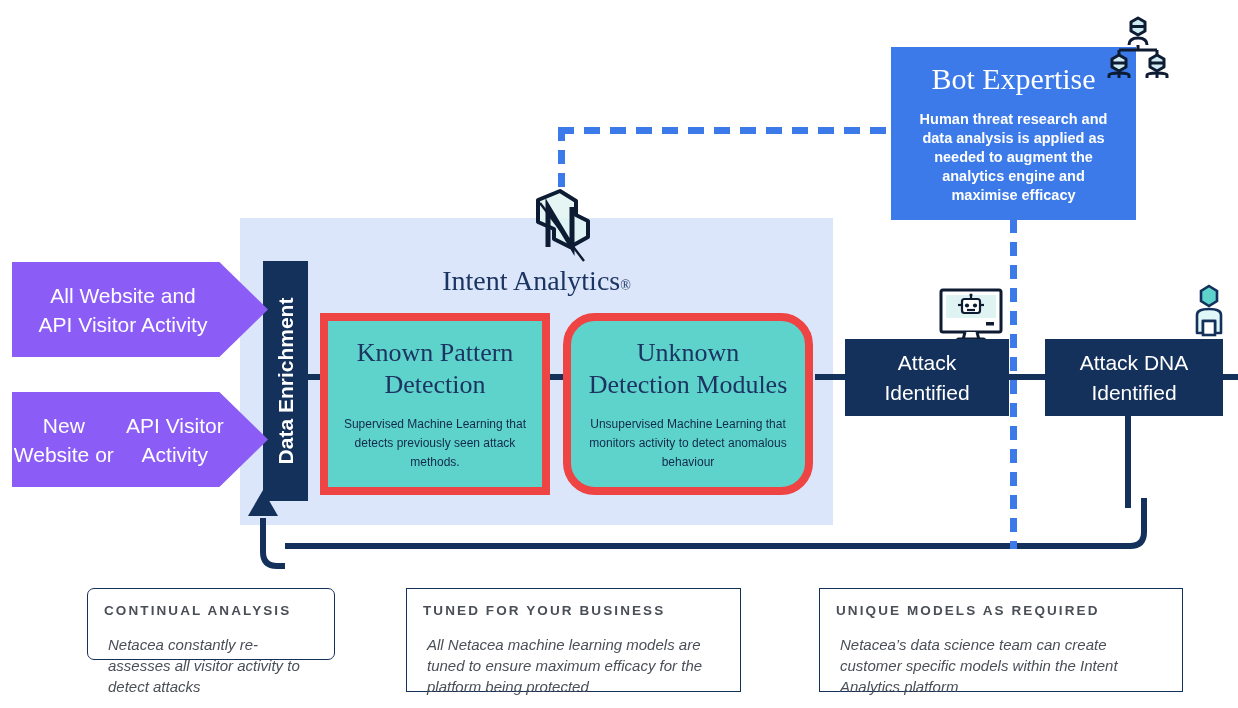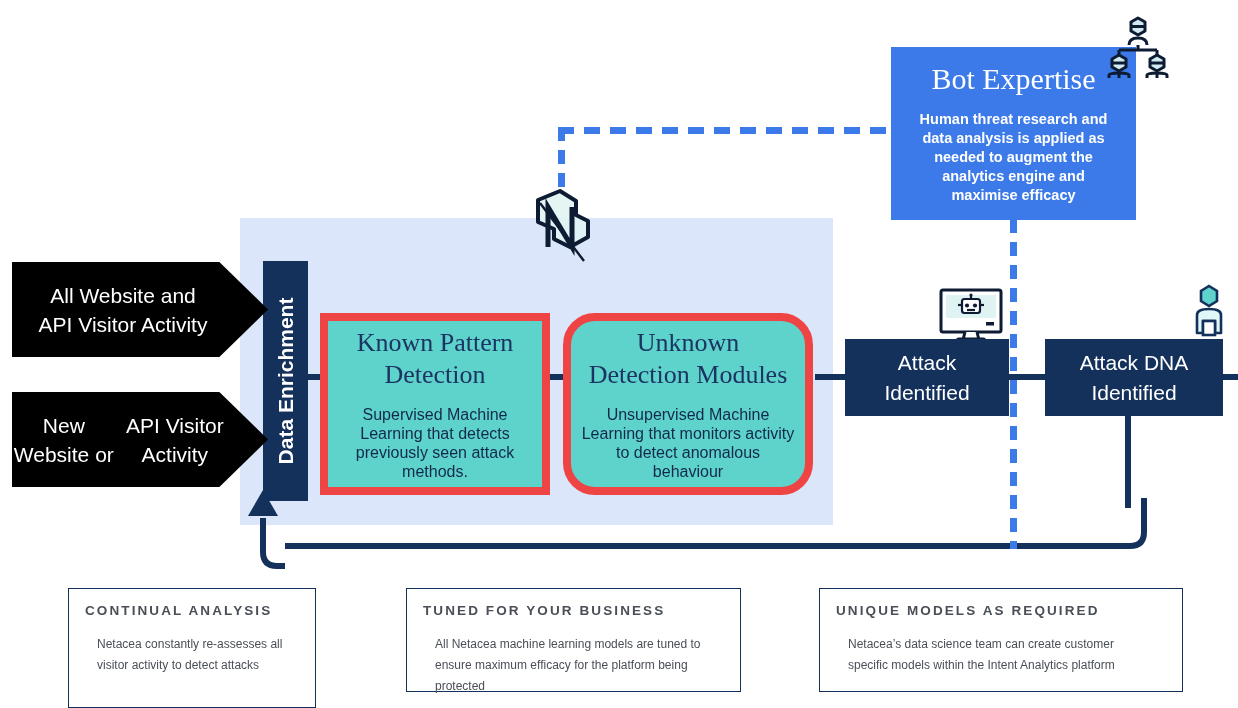--- a/index.html
+++ b/index.html
@@ -5,21 +5,21 @@
   html,body{margin:0;padding:0;background:#ffffff;}
   body{width:1238px;height:708px;font-family:"Liberation Sans",sans-serif;overflow:hidden;}
   #stage{position:relative;width:1238px;height:708px;background:#fff;}
 
   
   .abs{position:absolute;box-sizing:border-box;}
   .ctr{display:flex;align-items:center;justify-content:center;text-align:center;}
 
   
   .in-arrow{
-    background:#000000;color:#fff;
+    background:#8b5cf6;color:#fff;
     clip-path:polygon(0 0, 81% 0, 100% 50%, 81% 100%, 0 100%);
     font-size:21px;line-height:29px;
     padding-right:34px;
   }
   .in-arrow span{display:block;}
 
   
   #ia-panel{background:#dbe6fa;}
   #ia-title{
     color:#1c3461;font-family:"Liberation Serif",serif;
@@ -39,21 +39,21 @@
   .module{
     background:#5ed3cc;border:8px solid #ef4444;
     display:flex;flex-direction:column;align-items:center;justify-content:center;
     text-align:center;padding:6px 10px;
   }
   .module .m-title{
     color:#1c3461;font-family:"Liberation Serif",serif;
     font-size:26px;line-height:32px;margin-bottom:14px;
   }
   .module .m-desc{
-    color:#13294b;font-size:16px;line-height:19px;
+    color:#13294b;font-size:12px;line-height:19px;
   }
 
   
   .outcome{
     background:#14315c;color:#fff;font-size:21px;line-height:30px;
   }
 
   
   #bot-box{background:#3b7ae8;color:#fff;padding:5px 18px;text-align:center;}
   #bot-title{
@@ -63,21 +63,21 @@
 
   
   .note{
     border:1px solid #14315c;background:#fff;padding:14px 16px 16px;
   }
   .note h4{
     margin:0 0 16px;font-size:13.5px;letter-spacing:2.1px;
     color:#4a4f57;font-weight:700;
   }
   .note p{
-    margin:12px;font-size:12px;line-height:21px;color:#4a4f57;
+    margin:4px;font-size:15px;line-height:21px;color:#4a4f57;font-style:italic;
   }
 
   
   .navy-line{background:#14315c;}
   .dash-v{
     background:repeating-linear-gradient(to bottom,#3b7ae8 0 14px,rgba(0,0,0,0) 14px 23px);
   }
   .dash-h{
     background:repeating-linear-gradient(to right,#3b7ae8 0 16px,rgba(0,0,0,0) 16px 26px);
   }
@@ -123,20 +123,25 @@
 
   <div class="abs" style="left:508px;top:185px;width:96px;height:80px;">
     <svg width="96" height="80" viewBox="0 0 96 80">
       <path d="M 30 15 L 52 6 L 68 16 L 68 30 L 80 36 L 80 52 L 62 62 L 46 54 L 46 44 L 30 37 Z" fill="#dff3f2" opacity="0.85"></path>
       <path d="M 30 15 L 52 6 L 68 16 L 68 30 L 80 36 L 80 52 L 62 62 L 46 54 L 46 44 L 30 37 Z" fill="none" stroke="#0d1b33" stroke-width="4" stroke-linejoin="round"></path>
       <path d="M 40 62 L 40 22 L 64 62 L 64 22" fill="none" stroke="#0d1b33" stroke-width="5" stroke-linejoin="miter" stroke-linecap="butt"></path>
       <line x1="32" y1="18" x2="76" y2="76" stroke="#0d1b33" stroke-width="2.4"></line>
     </svg>
   </div>
 
+  <div class="abs ctr" id="ia-title-wrap" style="left:240px;top:262px;width:593px;height:38px;">
+    <div id="ia-title">
+      <span>Intent Analytics</span><span class="reg">®</span>
+    </div>
+  </div>
 
   <div class="abs module" style="left:320px;top:313px;width:230px;height:182px;">
     <div class="m-title">
       <div>Known Pattern</div>
       <div>Detection</div>
     </div>
     <div class="m-desc">Supervised Machine Learning that detects previously seen attack methods.</div>
   </div>
 
   <div class="abs module" style="left:563px;top:313px;width:250px;height:182px;border-radius:32px;">
@@ -219,21 +224,21 @@
   <div class="abs outcome ctr" style="left:845px;top:339px;width:164px;height:77px;flex-direction:column;">
     <span>Attack</span>
     <span>Identified</span>
   </div>
 
   <div class="abs outcome ctr" style="left:1045px;top:339px;width:178px;height:77px;flex-direction:column;">
     <span>Attack DNA</span>
     <span>Identified</span>
   </div>
 
-  <div class="abs note" style="left:68px;top:588px;width:248px;height:120px;">
+  <div class="abs note" style="left:87px;top:588px;width:248px;height:72px;border-radius:7px;">
     <h4>CONTINUAL ANALYSIS</h4>
     <p>Netacea constantly re-assesses all visitor activity to detect attacks</p>
   </div>
 
   <div class="abs note" style="left:406px;top:588px;width:335px;height:104px;">
     <h4>TUNED FOR YOUR BUSINESS</h4>
     <p>All Netacea machine learning models are tuned to ensure maximum efficacy for the platform being protected</p>
   </div>
 
   <div class="abs note" style="left:819px;top:588px;width:364px;height:104px;">

